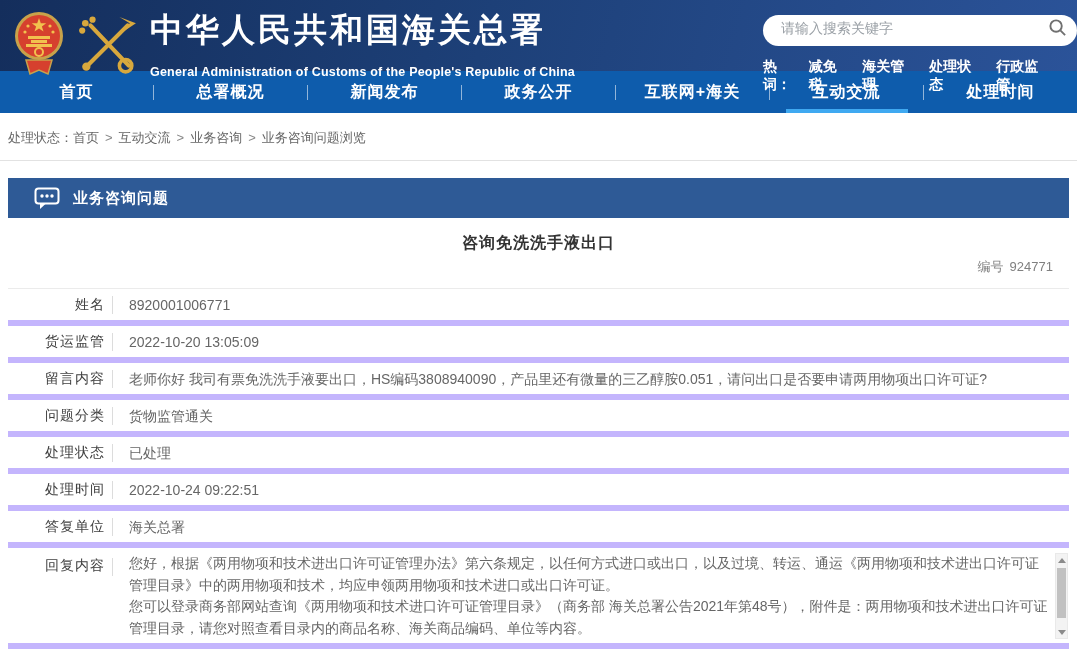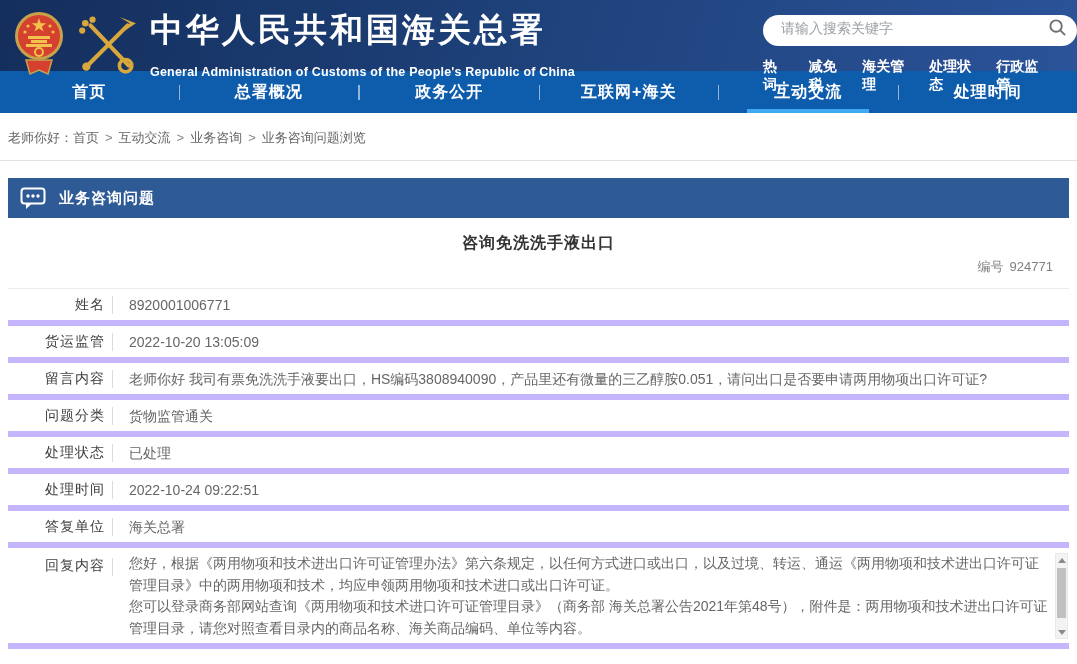--- a/index.html
+++ b/index.html
@@ -57,21 +57,21 @@
     padding:16px 0 13px 8px; font-size:13px; color:#666;
     border-bottom:1px solid #e2e2e2;
   }
   .breadcrumb a { color:#666; text-decoration:none; cursor:pointer; }
   .crumb-sep { margin:0 6px; color:#888; }
 
   
   .panel { margin:17px 8px 0 8px; }
   .panel-header {
     height:40px; background:#2e5a96; color:#fff;
-    display:flex; align-items:center; padding-left:12px;
+    display:flex; align-items:center; padding-left:26px;
     font-size:15px; font-weight:bold; letter-spacing:1px;
   }
   .bubble-icon { width:26px; height:23px; margin-right:13px; }
 
   .question-head { position:relative; height:70px; background:#fff; }
   .q-title { text-align:center; padding-top:15px; font-size:16px; font-weight:bold; color:#333; letter-spacing:1px; }
   .q-number { position:absolute; right:16px; bottom:12px; font-size:13px; color:#808080; }
   .q-number .num { margin-left:6px; }
 
   .qa-table { border-top:1px solid #ebebeb; }
@@ -150,32 +150,33 @@
     <a>处理状态</a>
     <a>行政监管</a>
   </div>
 </div>
 
 <div class="main-nav">
   <div class="nav-item">首页</div>
   <div class="nav-sep"></div>
   <div class="nav-item">总署概况</div>
   <div class="nav-sep"></div>
+  <div class="nav-item">新闻发布</div>
   <div class="nav-sep"></div>
   <div class="nav-item">政务公开</div>
   <div class="nav-sep"></div>
   <div class="nav-item">互联网+海关</div>
   <div class="nav-sep"></div>
   <div class="nav-item active">互动交流</div>
   <div class="nav-sep"></div>
   <div class="nav-item">处理时间</div>
 </div>
 
 <div class="breadcrumb">
-  <span>老师你好：</span><a>首页</a><span class="crumb-sep">&gt;</span><a>互动交流</a><span class="crumb-sep">&gt;</span><a>业务咨询</a><span class="crumb-sep">&gt;</span><span>业务咨询问题浏览</span>
+  <span>处理状态：</span><a>首页</a><span class="crumb-sep">&gt;</span><a>互动交流</a><span class="crumb-sep">&gt;</span><a>业务咨询</a><span class="crumb-sep">&gt;</span><span>业务咨询问题浏览</span>
 </div>
 
 <div class="panel">
   <div class="panel-header">
     <svg class="bubble-icon" viewBox="0 0 26 23">
       <rect x="1.5" y="1.5" width="23" height="15" rx="3" fill="none" stroke="#fff" stroke-width="2"></rect>
       <polygon points="6,16 6,22 12.5,16" fill="#fff"></polygon>
       <circle cx="8" cy="9" r="1.7" fill="#fff"></circle>
       <circle cx="13" cy="9" r="1.7" fill="#fff"></circle>
       <circle cx="18" cy="9" r="1.7" fill="#fff"></circle>

